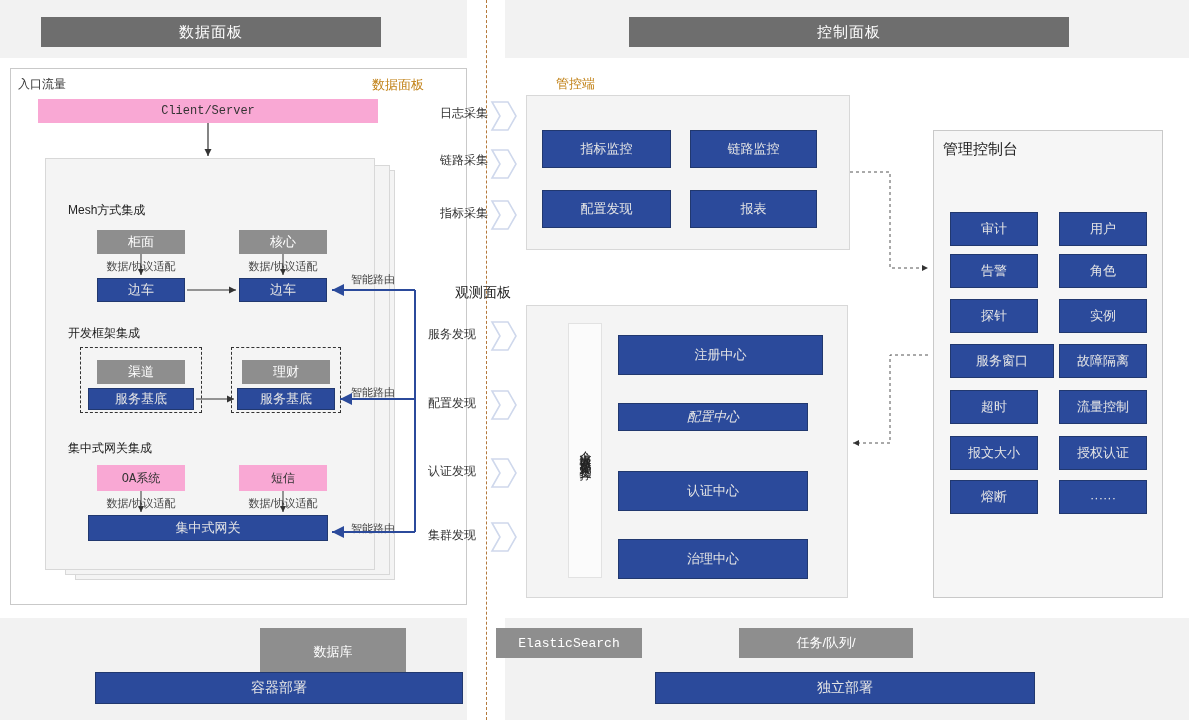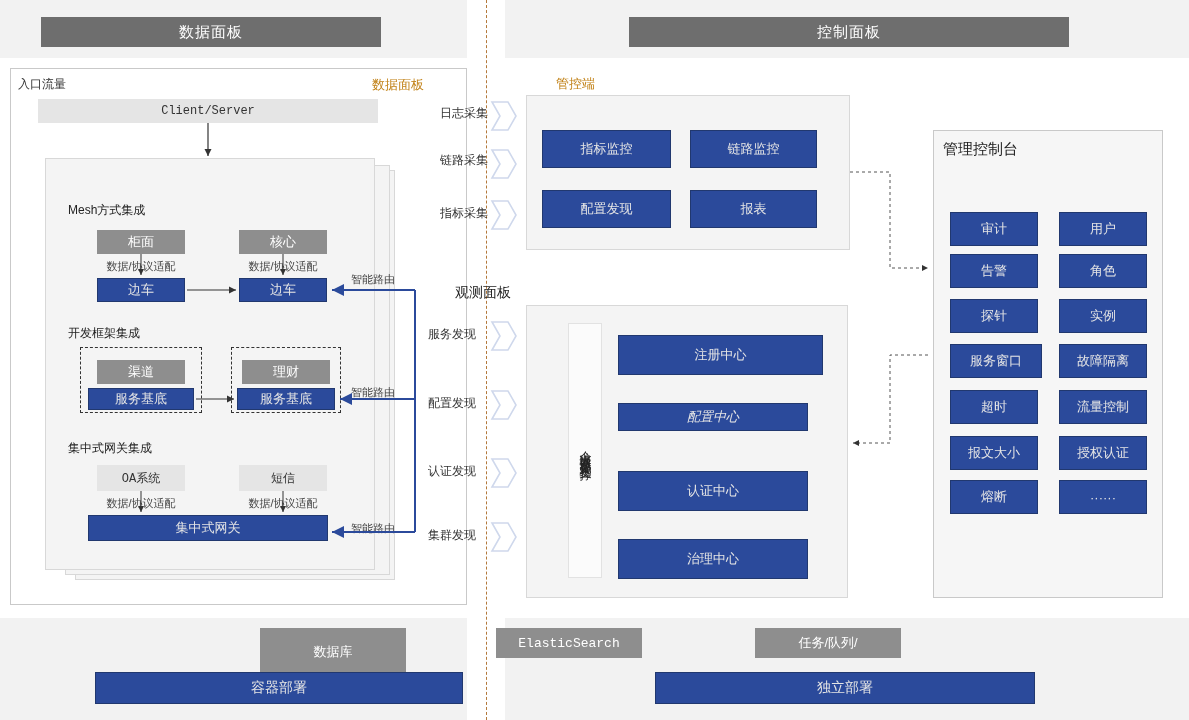--- a/index.html
+++ b/index.html
@@ -45,21 +45,21 @@
   }
   .gray-box {
     background: #8e8e8e;
     color: #ffffff;
     font-size: 13px;
     display: flex;
     align-items: center;
     justify-content: center;
   }
   .lightgray-box {
-    background: #e5e5e5;
+    background: #f9a8d4;
     color: #333333;
     font-size: 12px;
     display: flex;
     align-items: center;
     justify-content: center;
     font-family: "Liberation Mono", monospace;
   }
   .outline-box {
     border: 1px solid #c9c9c9;
     background: #ffffff;
@@ -188,35 +188,35 @@
 
   <div class="abs outline-box" style="left:933px;top:130px;width:230px;height:468px;background:#f6f6f6;"></div>
   <div class="abs dark-title" style="left:943px;top:140px;font-size:15px;">管理控制台</div>
 
   <div class="abs blue-box" style="left:950px;top:212px;width:88px;height:34px;">审计</div>
   <div class="abs blue-box" style="left:1059px;top:212px;width:88px;height:34px;">用户</div>
   <div class="abs blue-box" style="left:950px;top:254px;width:88px;height:34px;">告警</div>
   <div class="abs blue-box" style="left:1059px;top:254px;width:88px;height:34px;">角色</div>
   <div class="abs blue-box" style="left:950px;top:299px;width:88px;height:34px;">探针</div>
   <div class="abs blue-box" style="left:1059px;top:299px;width:88px;height:34px;">实例</div>
-  <div class="abs blue-box" style="left:950px;top:344px;width:92px;height:34px;">服务窗口</div>
+  <div class="abs blue-box" style="left:950px;top:344px;width:104px;height:34px;">服务窗口</div>
   <div class="abs blue-box" style="left:1059px;top:344px;width:88px;height:34px;">故障隔离</div>
   <div class="abs blue-box" style="left:950px;top:390px;width:88px;height:34px;">超时</div>
   <div class="abs blue-box" style="left:1059px;top:390px;width:88px;height:34px;">流量控制</div>
   <div class="abs blue-box" style="left:950px;top:436px;width:88px;height:34px;">报文大小</div>
   <div class="abs blue-box" style="left:1059px;top:436px;width:88px;height:34px;">授权认证</div>
   <div class="abs blue-box" style="left:950px;top:480px;width:88px;height:34px;">熔断</div>
   <div class="abs blue-box" style="left:1059px;top:480px;width:88px;height:34px;">······</div>
 
   <div class="abs panel-band" style="left:0;top:618px;width:467px;height:102px;"></div>
   <div class="abs panel-band" style="left:505px;top:618px;width:684px;height:102px;"></div>
 
   <div class="abs gray-box" style="left:260px;top:628px;width:146px;height:48px;">数据库</div>
   <div class="abs gray-box" style="left:496px;top:628px;width:146px;height:30px;font-family:'Liberation Mono',monospace;">ElasticSearch</div>
-  <div class="abs gray-box" style="left:739px;top:628px;width:146px;height:30px;margin-left:16px;">任务/队列/</div>
+  <div class="abs gray-box" style="left:739px;top:628px;width:174px;height:30px;">任务/队列/</div>
 
   <div class="abs blue-box" style="left:95px;top:672px;width:368px;height:32px;font-size:14px;">容器部署</div>
   <div class="abs blue-box" style="left:655px;top:672px;width:380px;height:32px;font-size:14px;">独立部署</div>
 
   <svg class="overlay">
     <defs>
       <marker id="ah" markerWidth="8" markerHeight="8" refX="6" refY="3" orient="auto">
         <path d="M0,0 L6,3 L0,6 z" fill="#333"></path>
       </marker>
       <marker id="ahb" markerWidth="8" markerHeight="8" refX="6" refY="3" orient="auto">

